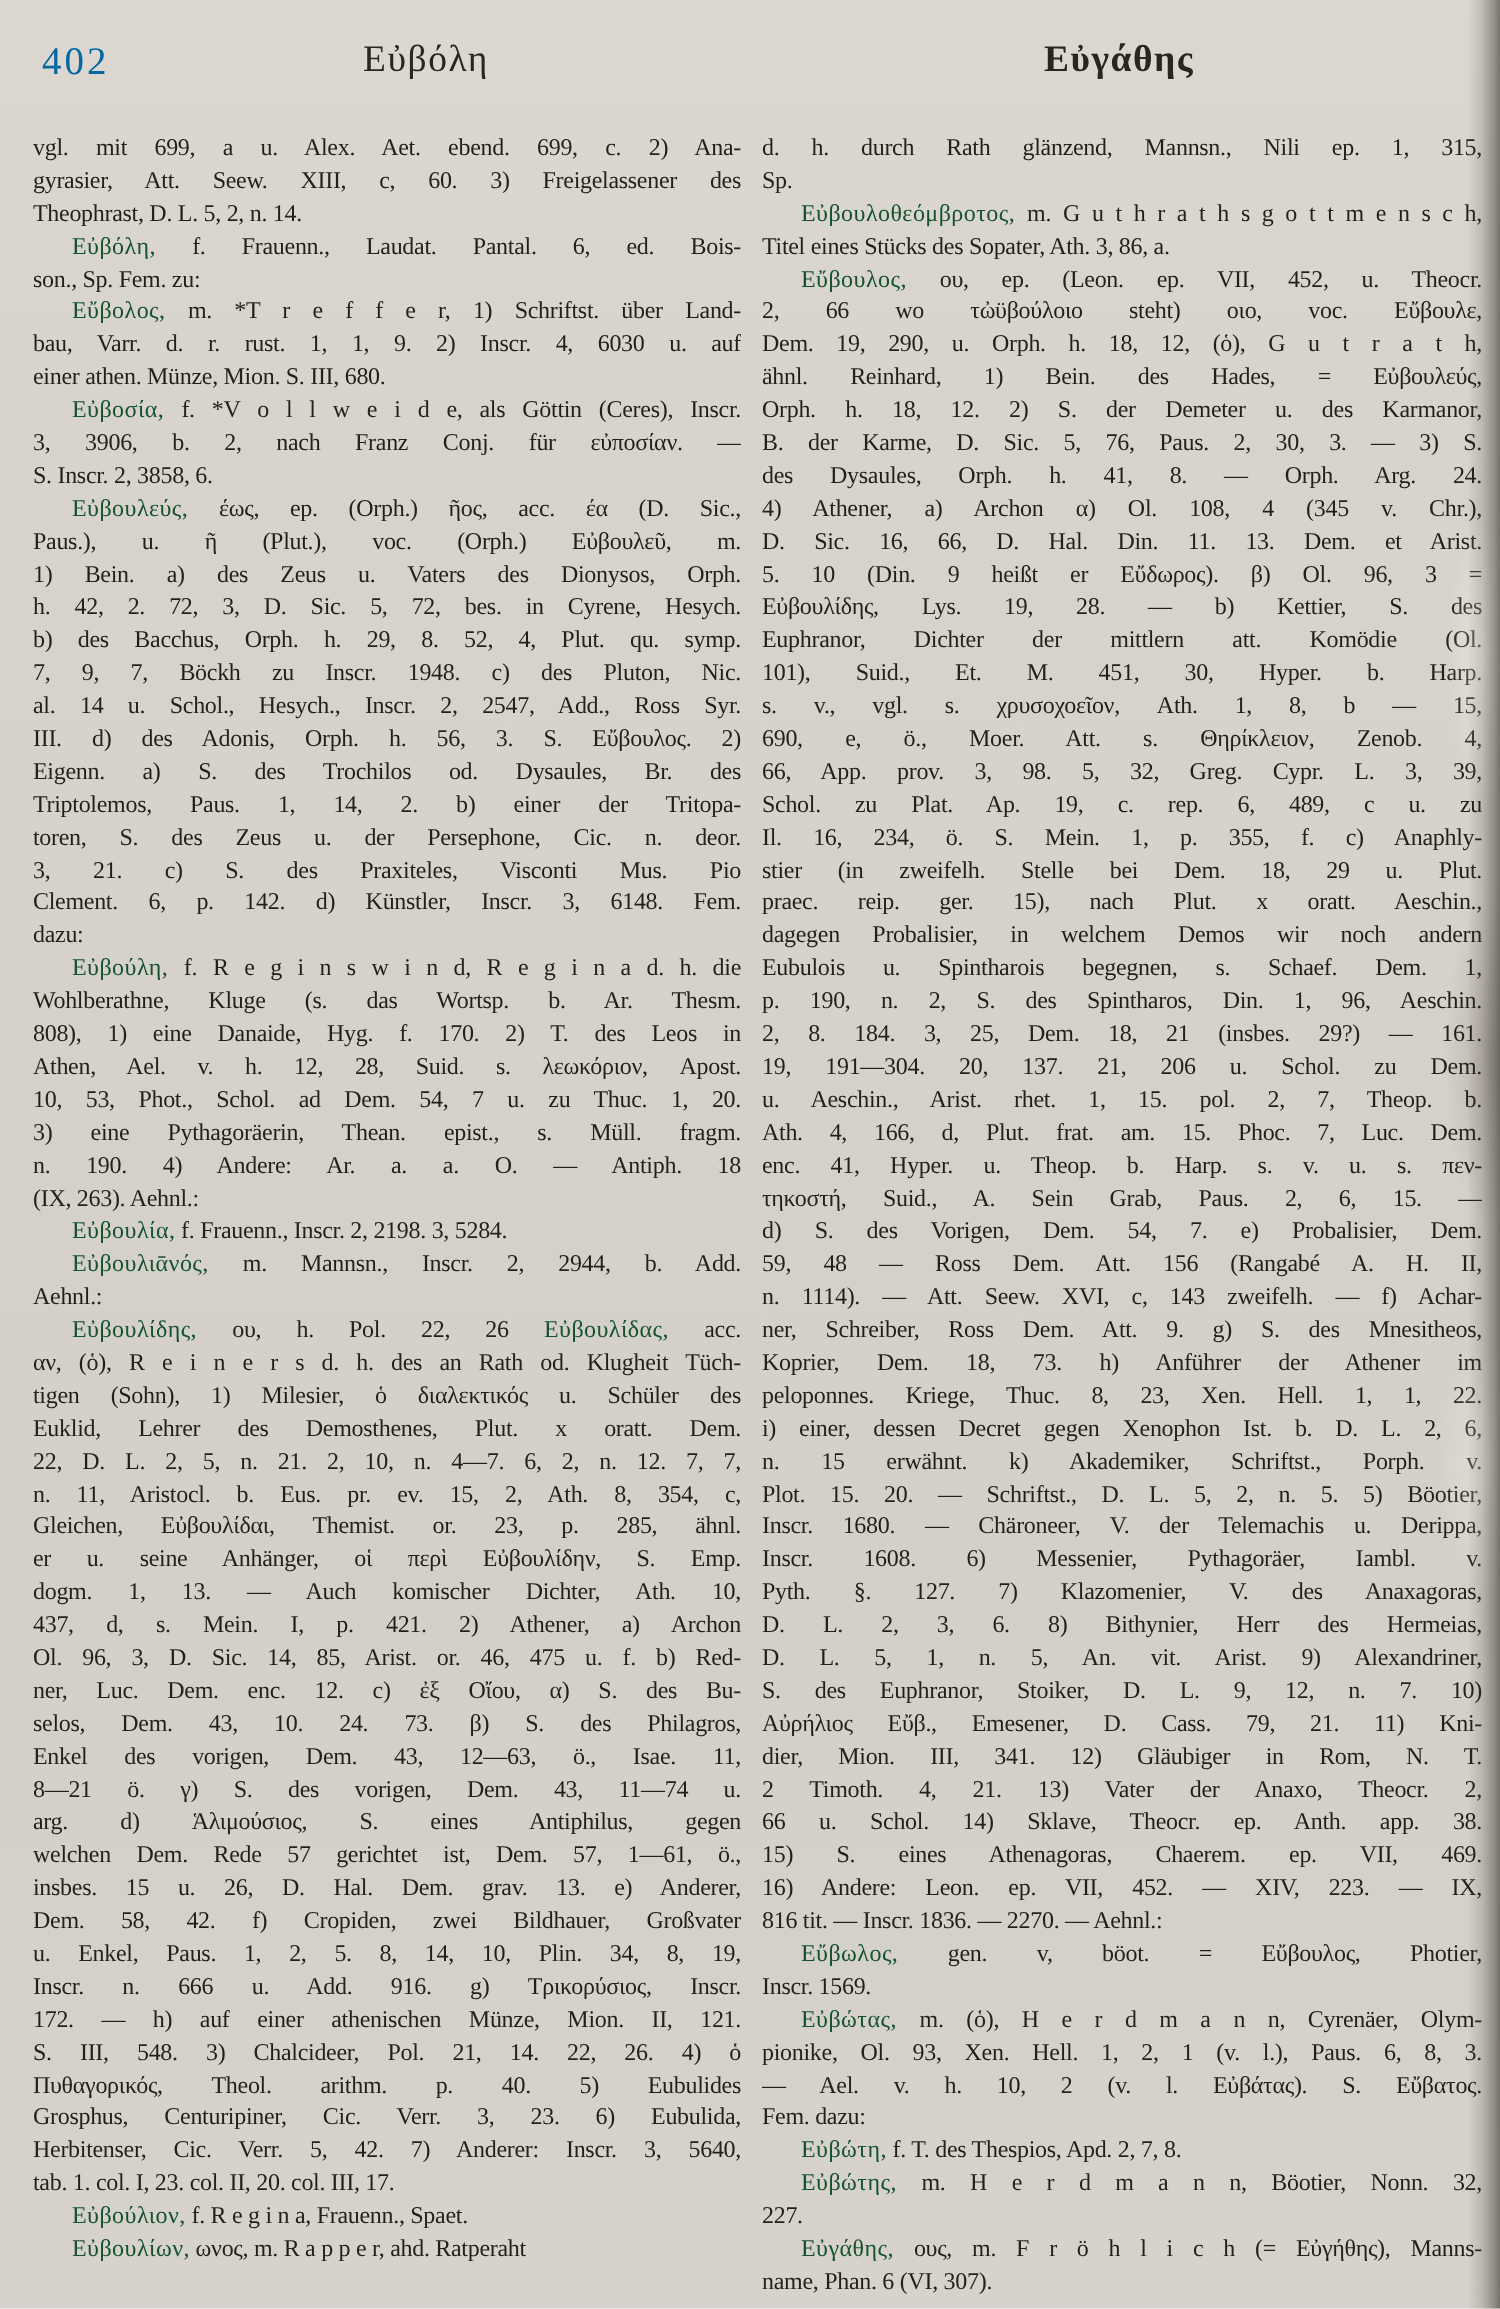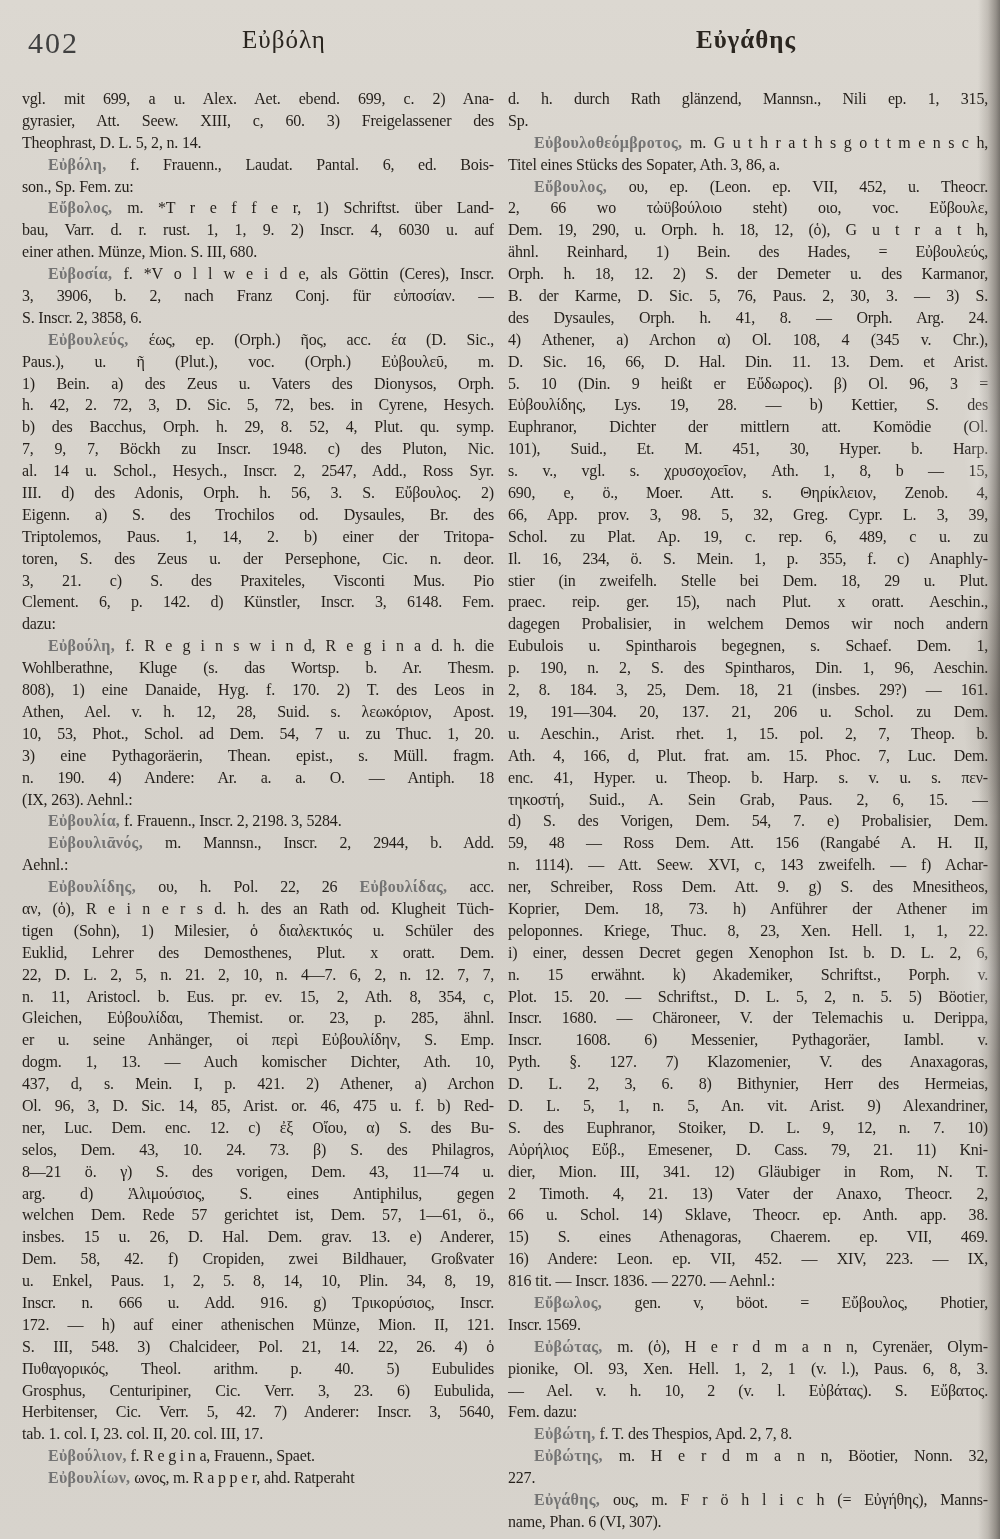--- a/index.html
+++ b/index.html
@@ -12,21 +12,21 @@
     background:linear-gradient(180deg,#dcd8d1 0%, var(--paper) 18%, #d4d0c9 70%, #d7d3cc 100%);
     font-family:"Liberation Serif","DejaVu Serif",serif;
     color:var(--ink);
     position:relative;
     overflow:hidden;
   }
   .page{position:absolute;inset:0;}
   
   .page-number{
     position:absolute;left:28px;top:26px;
-    font-size:30px;letter-spacing:2px;color:#404040;
+    font-size:26px;letter-spacing:2px;color:#0369a1;
   }
   .running-head{
     position:absolute;top:26px;font-size:25px;color:#2a251f;
     transform:translateX(-50%);letter-spacing:1px;
   }
   .running-head.left{left:244px;margin-left:40px;}
   .running-head.right{left:746px;font-weight:bold;}
   
   .column{
     position:absolute;top:88px;
@@ -37,21 +37,21 @@
     height:21.9px;line-height:21.9px;
     font-size:16px;
     letter-spacing:-0.2px;
     text-align:justify;
     text-align-last:justify;
     overflow:hidden;
     white-space:normal;
   }
   .line.para-end{text-align-last:left;}
   .line.indent{text-indent:26px;}
-  .line b{font-weight:bold;color:#737373;letter-spacing:0.3px;}
+  .line b{font-weight:normal;color:#14532d;letter-spacing:0.3px;}
   
   .page-curl{
     position:absolute;top:0;right:0;width:22px;height:100%;
     background:linear-gradient(to right, rgba(70,62,54,0) 0%, rgba(70,62,54,0.18) 45%, rgba(50,44,38,0.42) 82%, rgba(35,31,27,0.55) 100%);
     pointer-events:none;
   }
   .fold-smudge{
     position:absolute;right:0;top:300px;width:60px;height:900px;
     background:
       radial-gradient(ellipse 40px 140px at 85% 15%, rgba(255,255,255,0.35), rgba(255,255,255,0) 70%),
@@ -114,20 +114,21 @@
       <div class="line">Euklid, Lehrer des Demosthenes, Plut. x oratt. Dem.</div>
       <div class="line">22, D. L. 2, 5, n. 21. 2, 10, n. 4—7. 6, 2, n. 12. 7, 7,</div>
       <div class="line">n. 11, Aristocl. b. Eus. pr. ev. 15, 2, Ath. 8, 354, c,</div>
       <div class="line">Gleichen, Εὐβουλίδαι, Themist. or. 23, p. 285, ähnl.</div>
       <div class="line">er u. seine Anhänger, οἱ περὶ Εὐβουλίδην, S. Emp.</div>
       <div class="line">dogm. 1, 13. — Auch komischer Dichter, Ath. 10,</div>
       <div class="line">437, d, s. Mein. I, p. 421. 2) Athener, a) Archon</div>
       <div class="line">Ol. 96, 3, D. Sic. 14, 85, Arist. or. 46, 475 u. f. b) Red-</div>
       <div class="line">ner, Luc. Dem. enc. 12. c) ἐξ Οἴου, α) S. des Bu-</div>
       <div class="line">selos, Dem. 43, 10. 24. 73. β) S. des Philagros,</div>
+      <div class="line">Enkel des vorigen, Dem. 43, 12—63, ö., Isae. 11,</div>
       <div class="line">8—21 ö. γ) S. des vorigen, Dem. 43, 11—74 u.</div>
       <div class="line">arg. d) Ἁλιμούσιος, S. eines Antiphilus, gegen</div>
       <div class="line">welchen Dem. Rede 57 gerichtet ist, Dem. 57, 1—61, ö.,</div>
       <div class="line">insbes. 15 u. 26, D. Hal. Dem. grav. 13. e) Anderer,</div>
       <div class="line">Dem. 58, 42. f) Cropiden, zwei Bildhauer, Großvater</div>
       <div class="line">u. Enkel, Paus. 1, 2, 5. 8, 14, 10, Plin. 34, 8, 19,</div>
       <div class="line">Inscr. n. 666 u. Add. 916. g) Τρικορύσιος, Inscr.</div>
       <div class="line">172. — h) auf einer athenischen Münze, Mion. II, 121.</div>
       <div class="line">S. III, 548. 3) Chalcideer, Pol. 21, 14. 22, 26. 4) ὁ</div>
       <div class="line">Πυθαγορικός, Theol. arithm. p. 40. 5) Eubulides</div>

